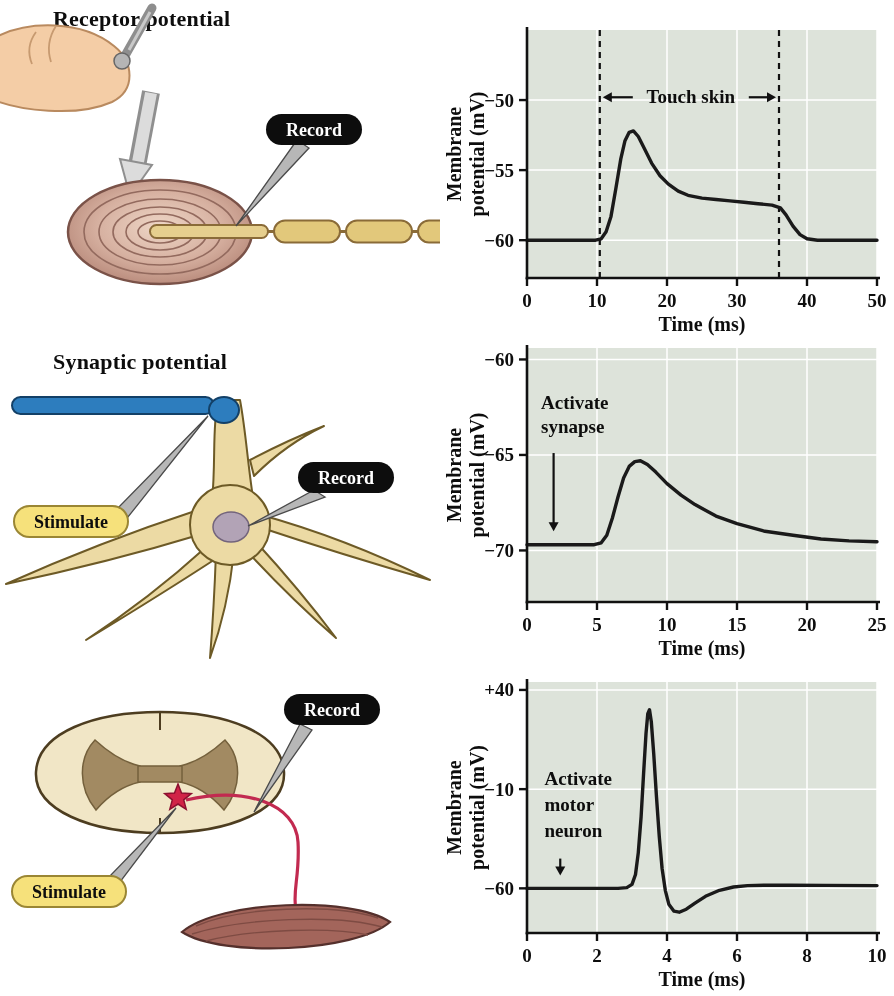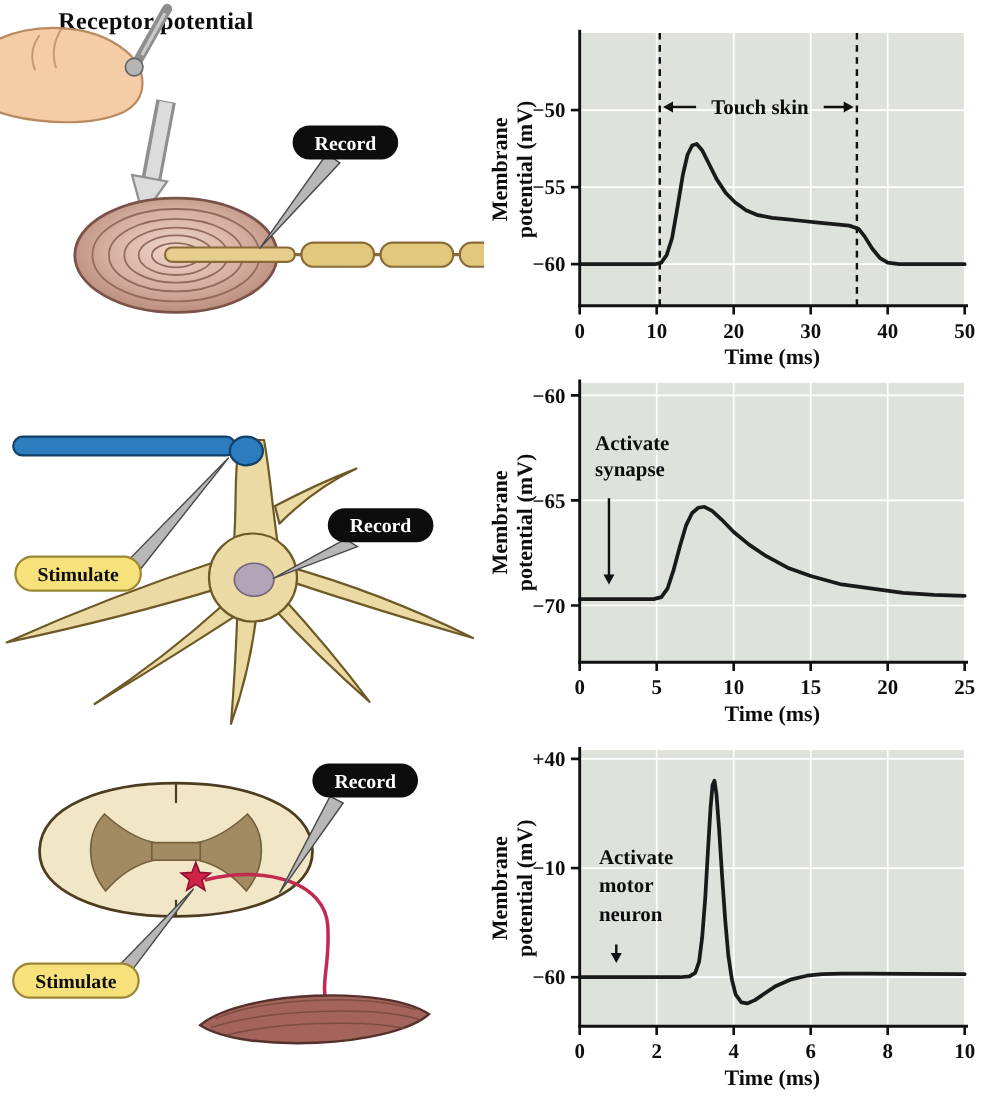--- a/index.html
+++ b/index.html
@@ -14,20 +14,21 @@
   .note{font:700 19px "Liberation Serif",serif}
   .tan{fill:#ecdaa4;stroke:#6d5a26;stroke-width:2;stroke-linejoin:round}
   .electrode{fill:#b7b7b7;stroke:#4a4a4a;stroke-width:1.3}
 </style>
 </head>
 <body>
 
 <div id="figure">
 
   <div class="title" style="left:53px;top:6px">Receptor potential</div>
+  <div class="title" style="left:53px;top:349px">Synaptic potential</div>
 
   <svg class="illus" style="left:0;top:0" width="440" height="340" viewBox="0 0 440 340">
     <defs>
       <radialGradient id="corpGrad" cx="50%" cy="45%" r="62%">
         <stop offset="0%" stop-color="#eed6c6"></stop>
         <stop offset="55%" stop-color="#d6b0a0"></stop>
         <stop offset="100%" stop-color="#b28273"></stop>
       </radialGradient>
     </defs>
     <g>

